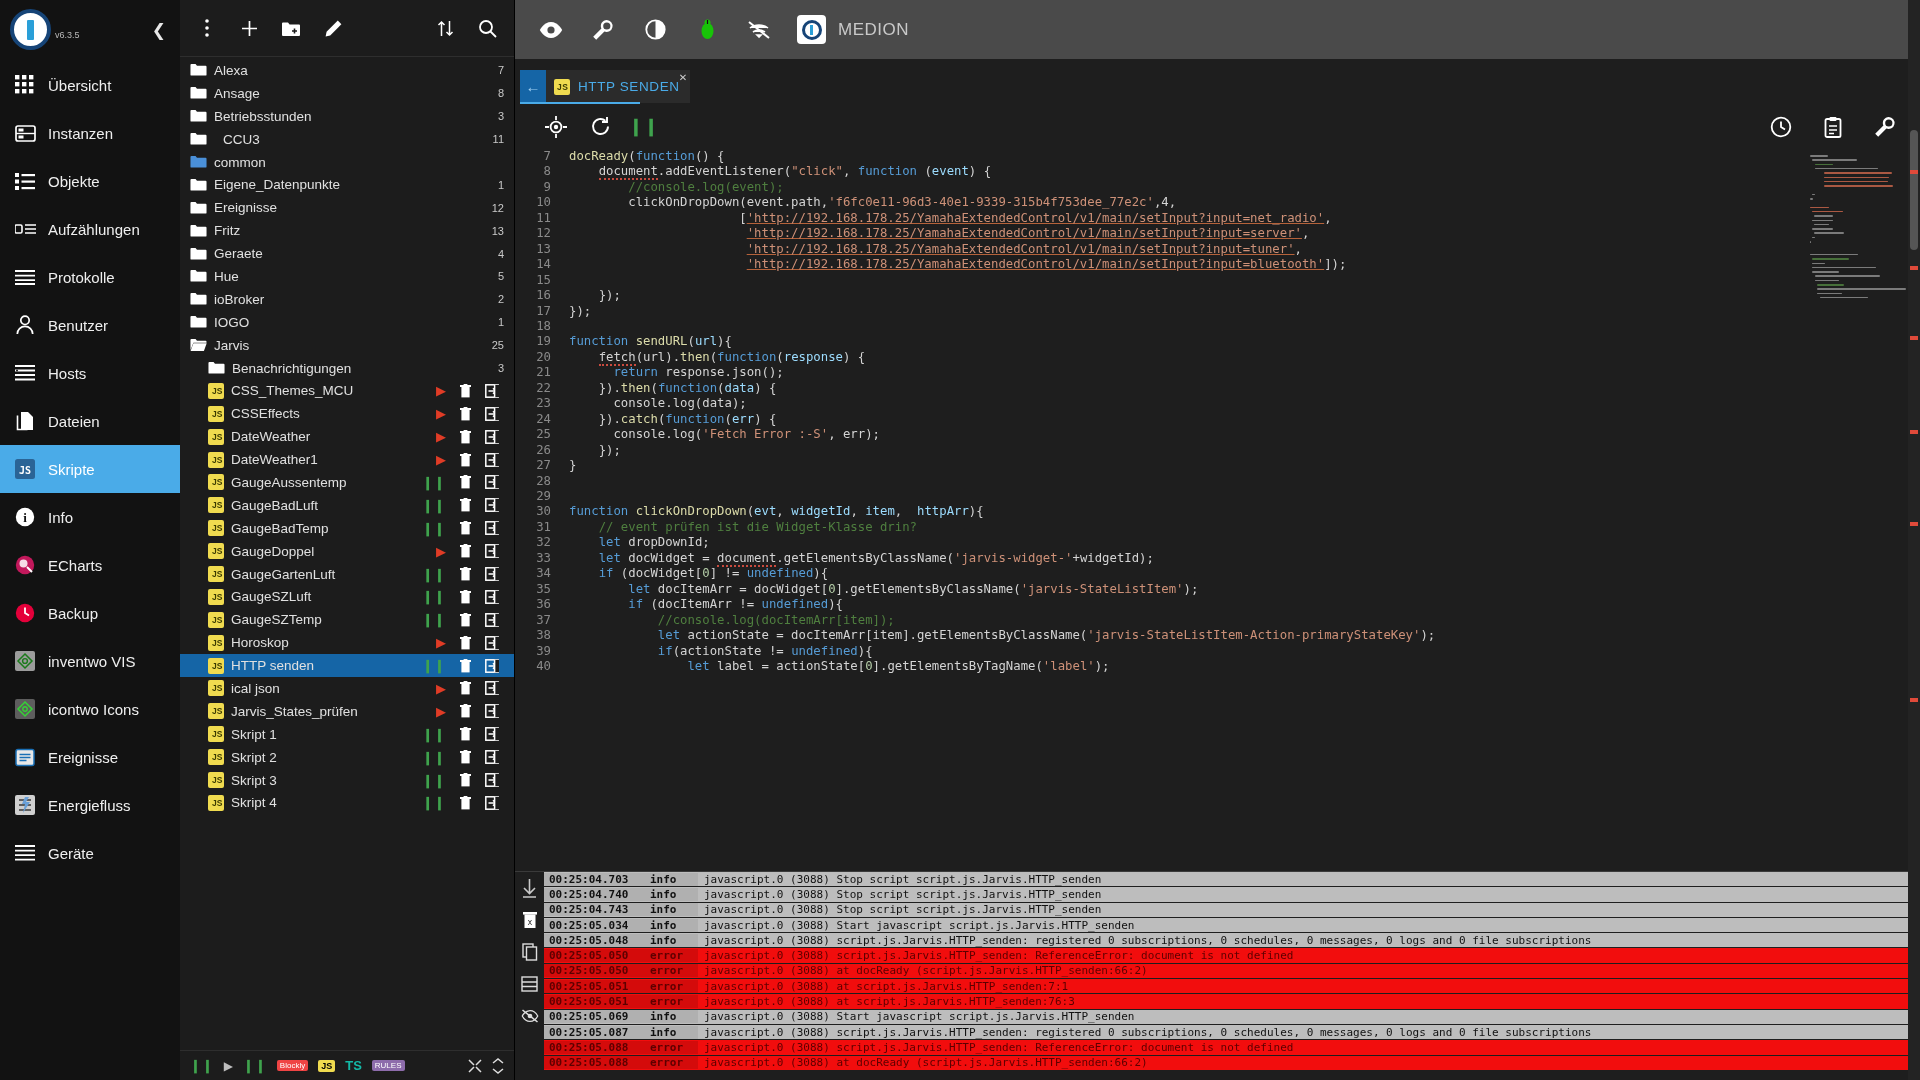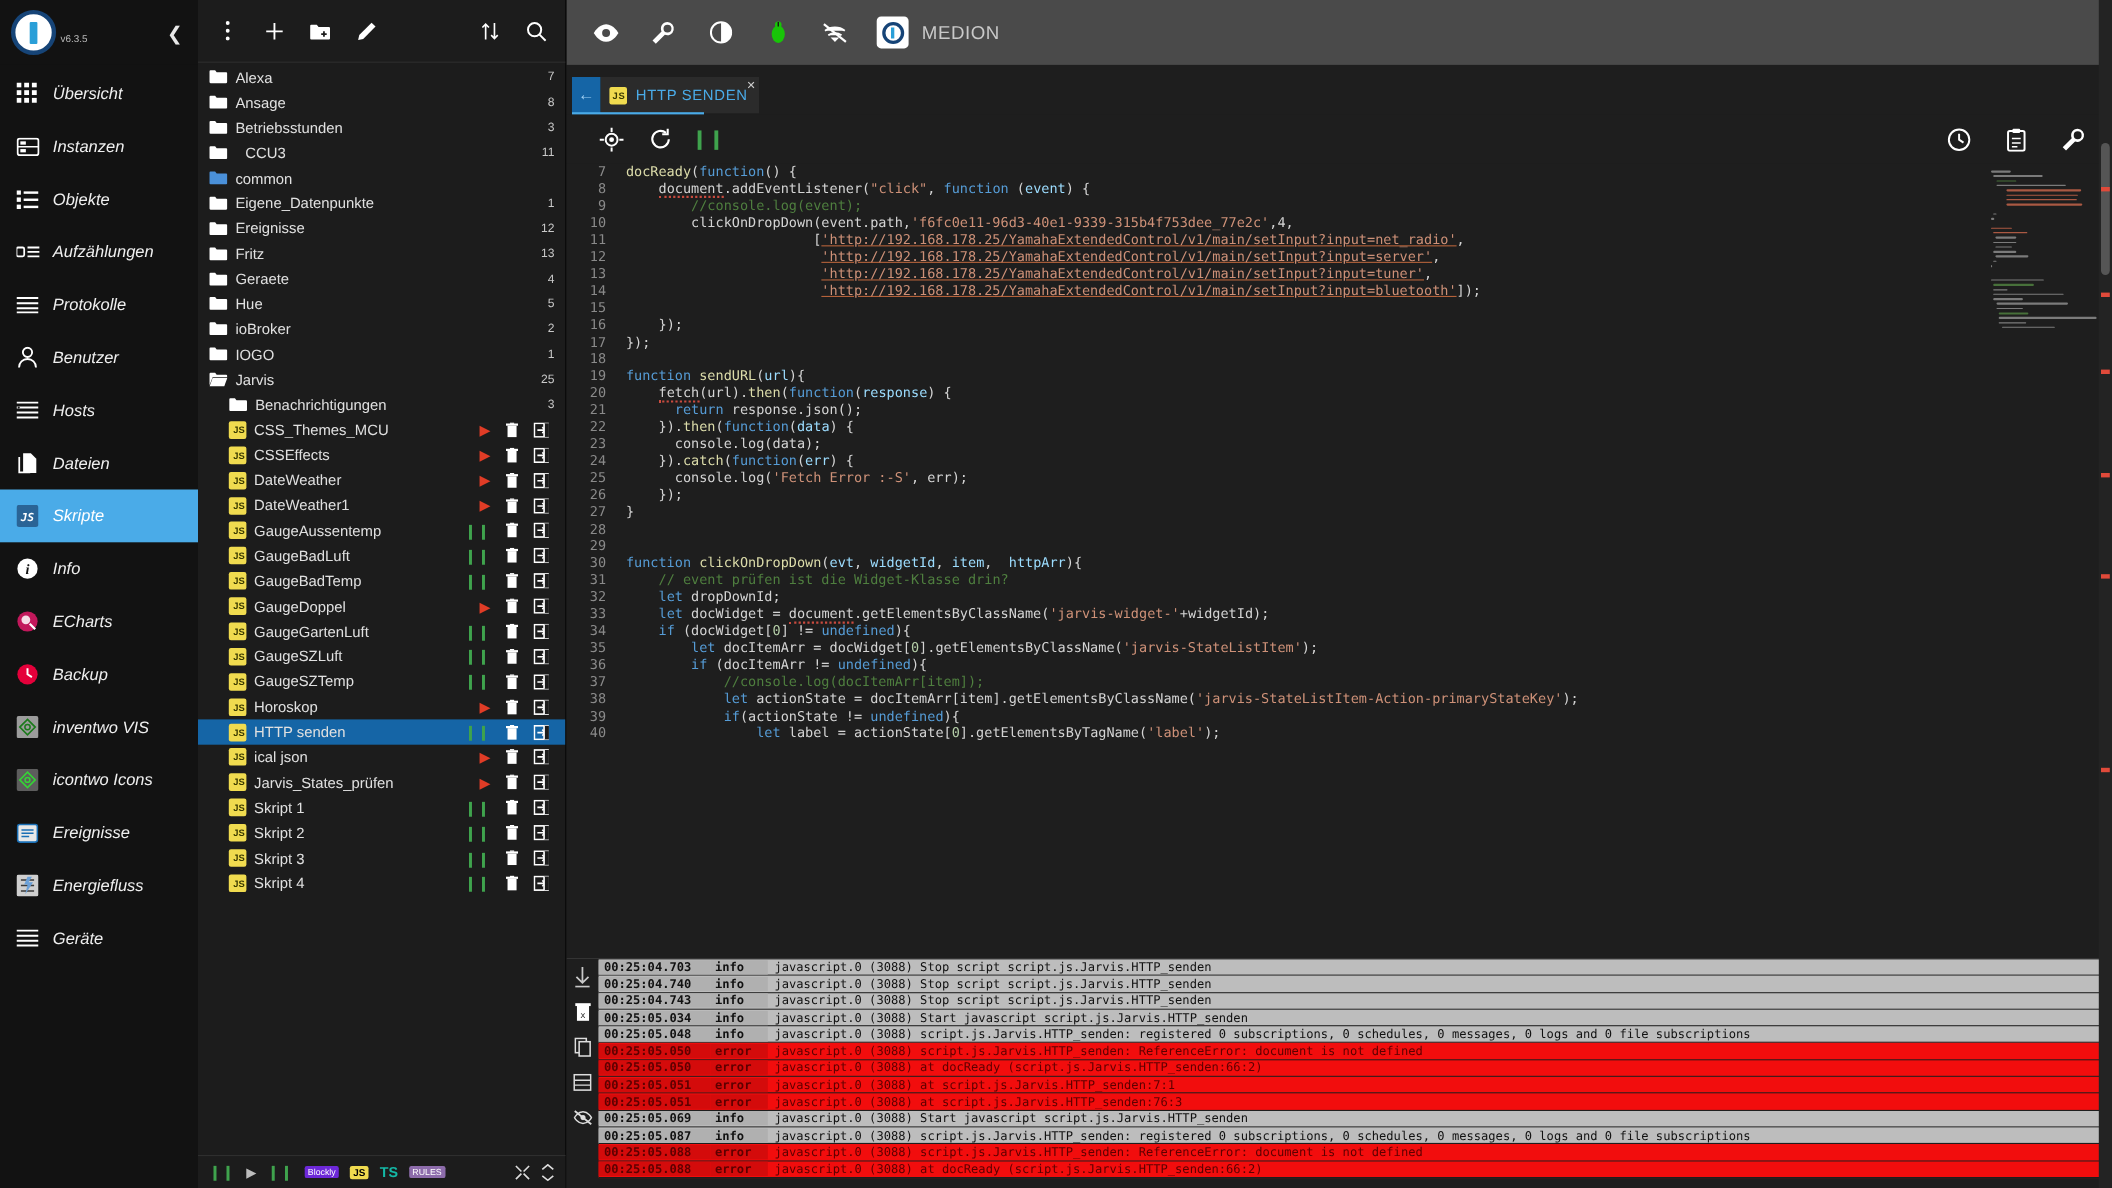--- a/index.html
+++ b/index.html
@@ -30,21 +30,21 @@
     background:#2a9fd8; border-radius:1px; top:7px;
   }
   .logo-circle::before{
     content:""; position:absolute; width:7px; height:5px; border-radius:50%;
     background:#2a9fd8; top:-1px; display:none;
   }
   .ver{ font-size:9px; color:#b9b9b9; margin-left:4px; margin-top:10px;}
   .sb-collapse{
     position:absolute; right:14px; top:20px; color:#e8e8e8; font-size:17px; cursor:pointer;
   }
-  .sb-items{ flex:1; overflow:hidden; padding-top:2px;font-style:italic;}
+  .sb-items{ flex:1; overflow:hidden; padding-top:2px;}
   .sb-item{
     height:48px; display:flex; align-items:center; gap:12px; padding-left:14px;
     cursor:pointer; color:#efefef; font-size:15px; white-space:nowrap;
   }
   .sb-item.active{ background:#4aabe8; color:#fff; }
   .sb-ic{ width:22px; height:22px; display:flex; align-items:center; justify-content:center; flex:0 0 22px;}
   .sb-ic svg{ display:block; }
 
   
   .tree{
@@ -80,21 +80,21 @@
   .play{ color:#e03c26; font-size:13px; line-height:1;}
   .pause{ color:#3fa34d; font-size:13px; line-height:1; letter-spacing:1px; font-weight:bold;}
   .tree-foot{
     height:30px; display:flex; align-items:center; gap:10px; padding:0 10px;
     border-top:1px solid #2e2e2e; background:#1c1c1c;
   }
   .tf-ic{ cursor:pointer; display:flex; align-items:center;}
   .tf-spacer{flex:1;}
   .badge-js{ background:#f0db4f;color:#000;font-size:9px;font-weight:bold;border-radius:2px;padding:1px 3px;}
   .badge-ts{ color:#14b8a6; font-size:13px; font-weight:bold;}
-  .badge-gray{ background:#6d28d9;color:#fff;font-size:8px;border-radius:2px;padding:1px 3px;}
+  .badge-gray{ background:#ef4444;color:#fff;font-size:8px;border-radius:2px;padding:1px 3px;}
 
   
   .main{ flex:1; display:flex; flex-direction:column; height:1080px; background:#1e1e1e;
          position:relative; overflow:hidden;justify-content:space-between;}
   .topbar{
     position:absolute; left:0; top:0; height:59px; right:0;
     background:#4a4a4a; display:flex; align-items:center; gap:24px; padding-left:22px; z-index:4;
   }
   .tp-ic{ cursor:pointer; display:flex; align-items:center; justify-content:center; width:28px;height:28px;}
   .hostname{ color:#c9c9c9; font-size:17px; letter-spacing:.5px;}

